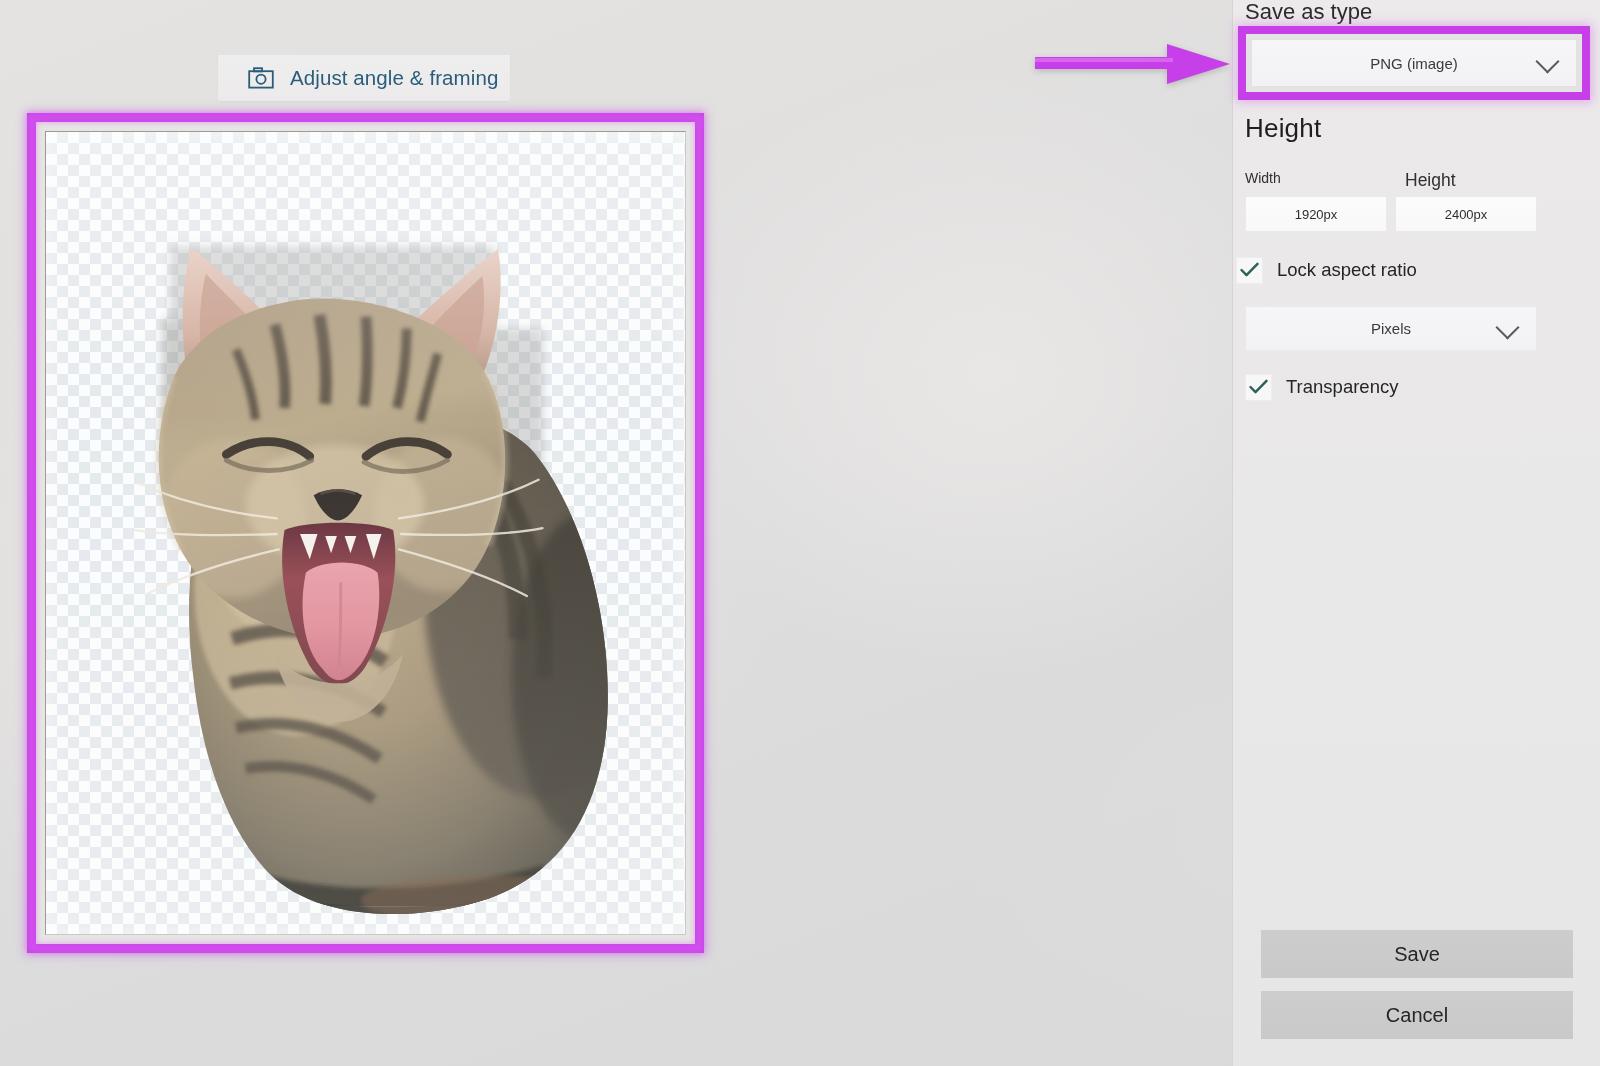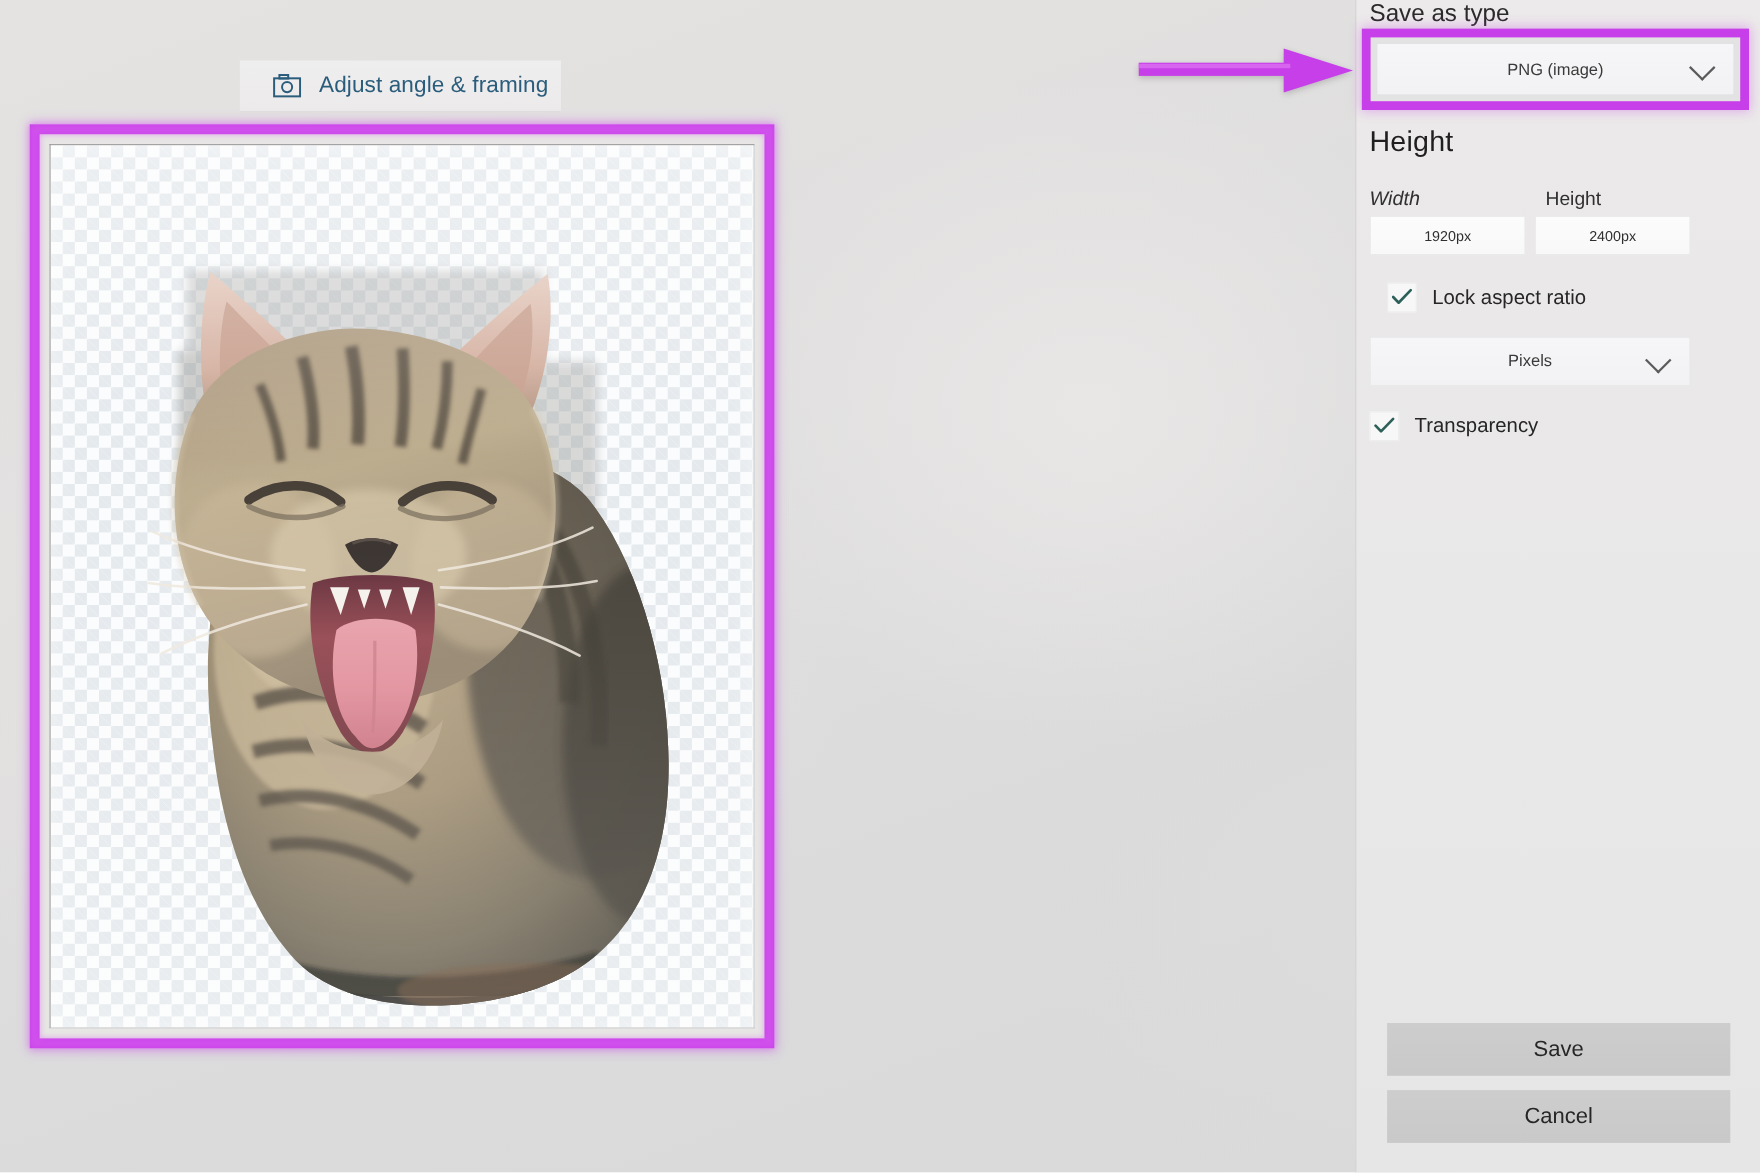--- a/index.html
+++ b/index.html
@@ -148,21 +148,21 @@
   }
 
   #preview-heading {
     position:absolute;
     left:12px; top:113px;
     font-size:26px;
     color:#1f1f1f;
     letter-spacing:0.2px;
   }
 
-  #width-label  { left:12px;  top:170px; font-size:18px; color:#303030;font-style:italic; }
+  #width-label  { left:12px;  top:170px; font-size:14px; color:#303030; }
   #height-label { left:172px; top:170px; font-size:17.5px; color:#303030; }
 
   .num-field {
     position:absolute;
     top:196px;
     height:36px;
     background:linear-gradient(180deg,#fcfcfd,#f8f8f9);
     border:1px solid #eaeaec;
     display:flex; align-items:center; justify-content:center;
     font-size:13px;
@@ -183,21 +183,21 @@
     display:flex; align-items:center; justify-content:center;
     flex:0 0 auto;
     margin-right:14px;
   }
   .cbox svg { display:block; }
   .check-row .ctext {
     font-size:18.5px;
     color:#262626;
     white-space:nowrap;
   }
-  #lock-aspect-row   { left:28px; top:256px; }
+  #lock-aspect-row   { left:3px; top:256px; }
   #transparency-row  { left:12px; top:373px;text-align:center; }
 
   #unit-combo-wrap {
     position:absolute;
     left:12px; top:306px;
     width:292px; height:45px;
   }
   #unit-combo-wrap .combo { border:1px solid #e9e9ea; }
 
   .panel-btn {

